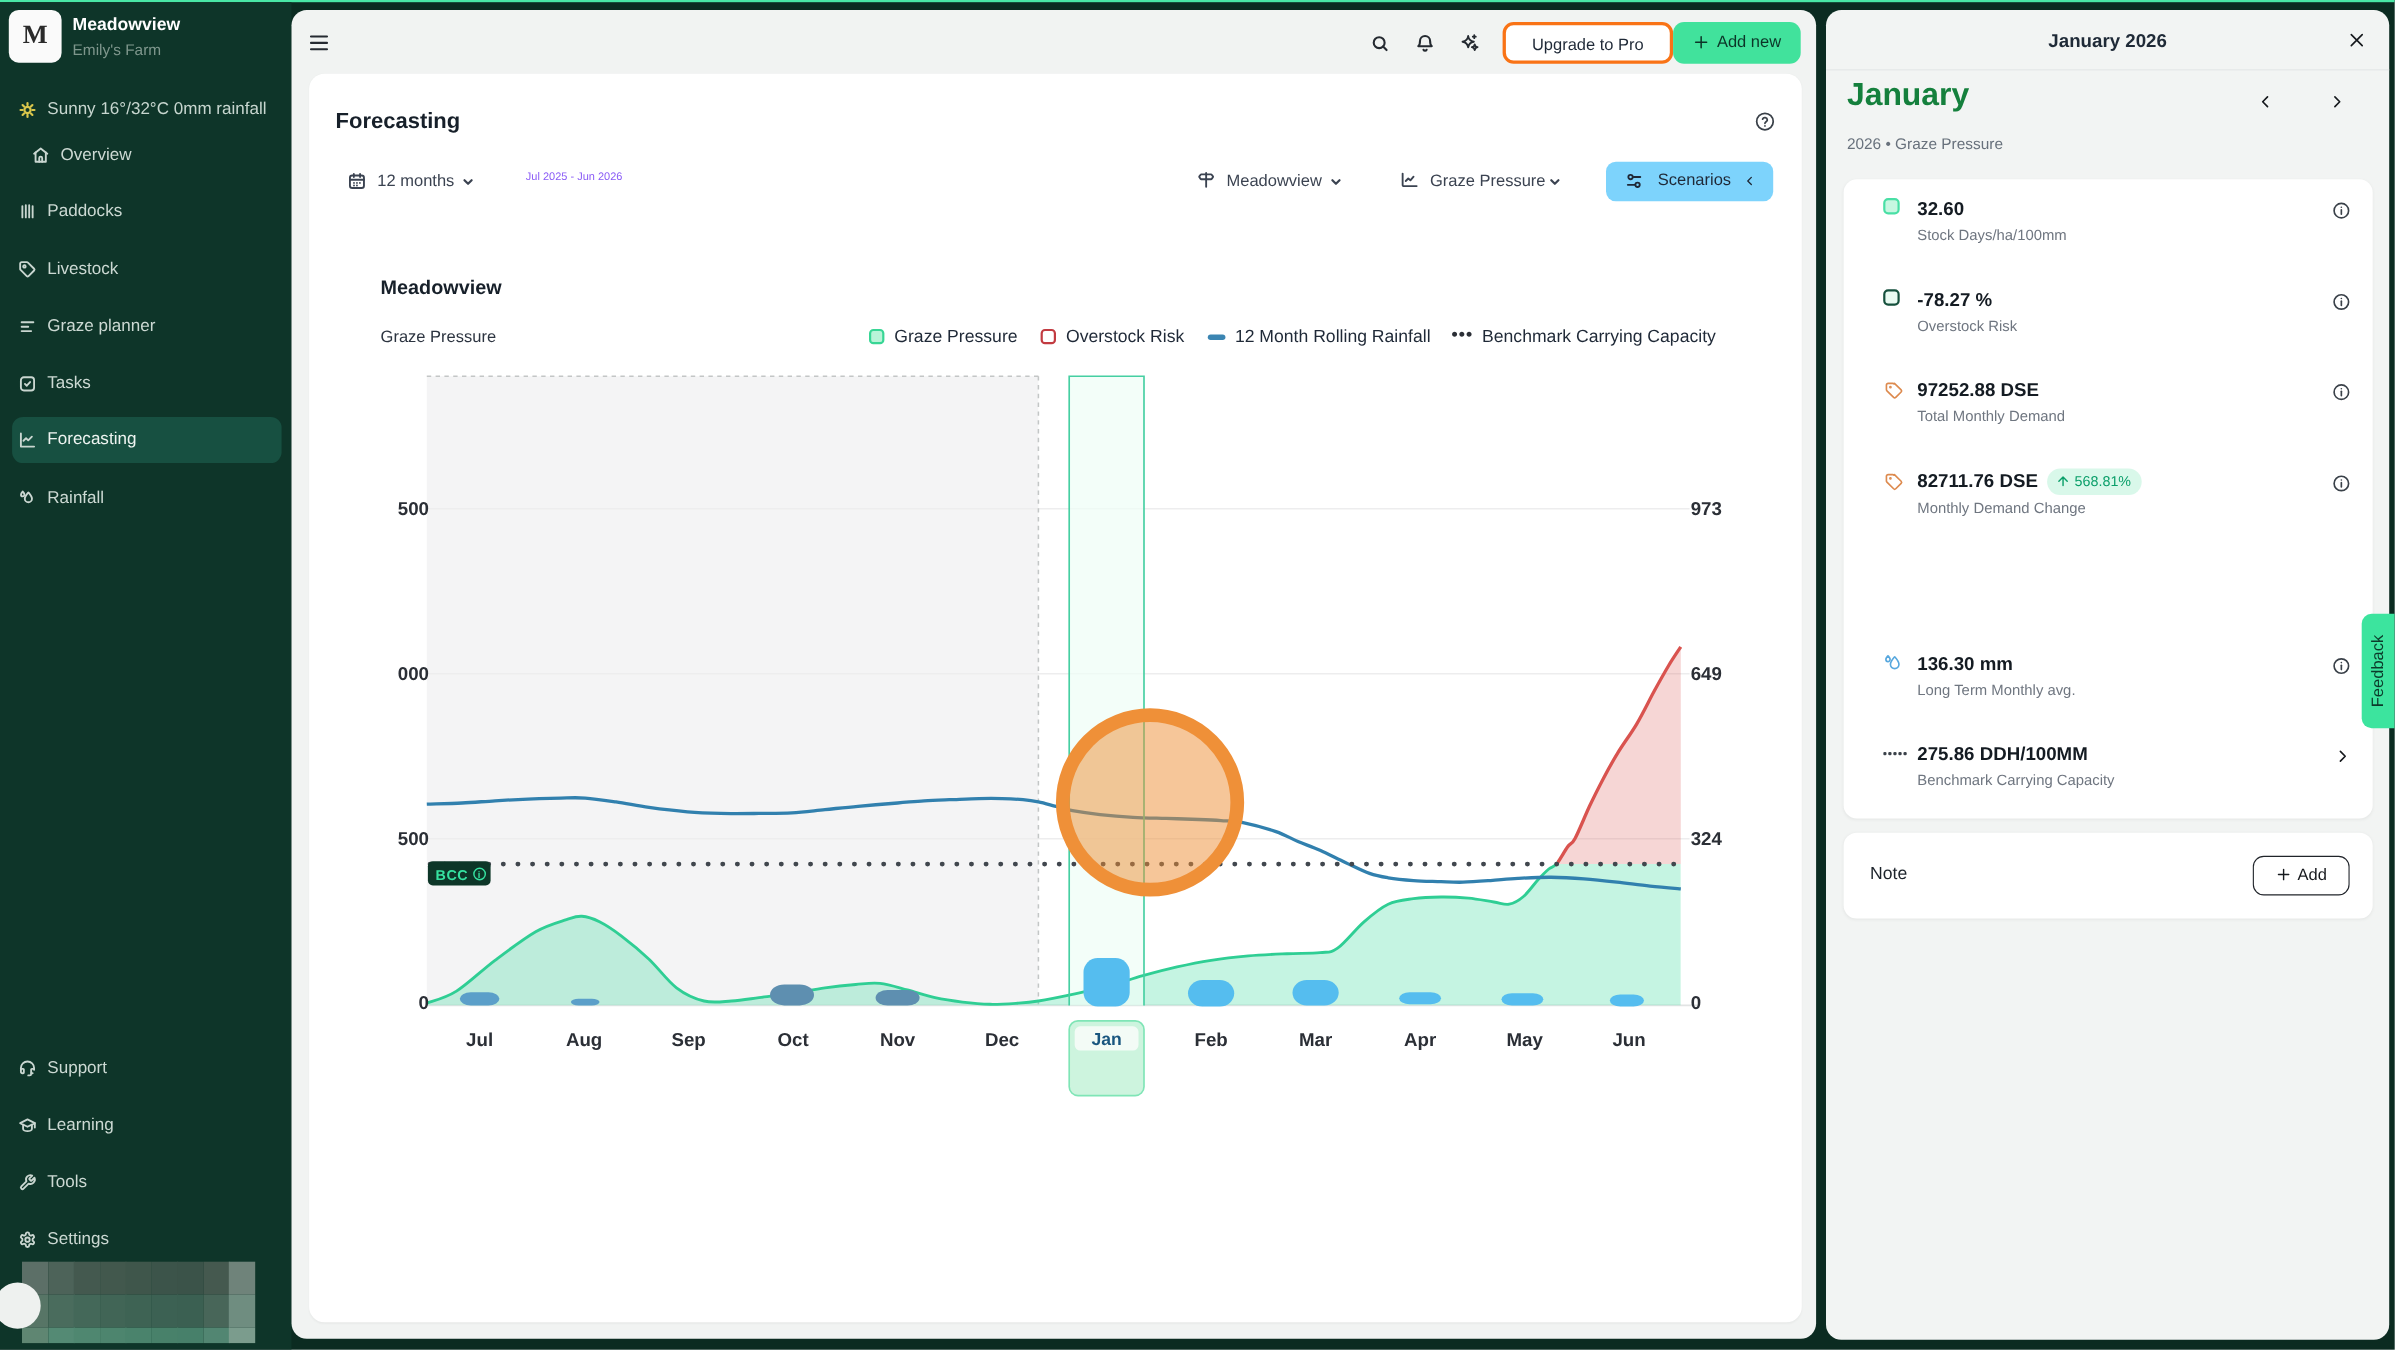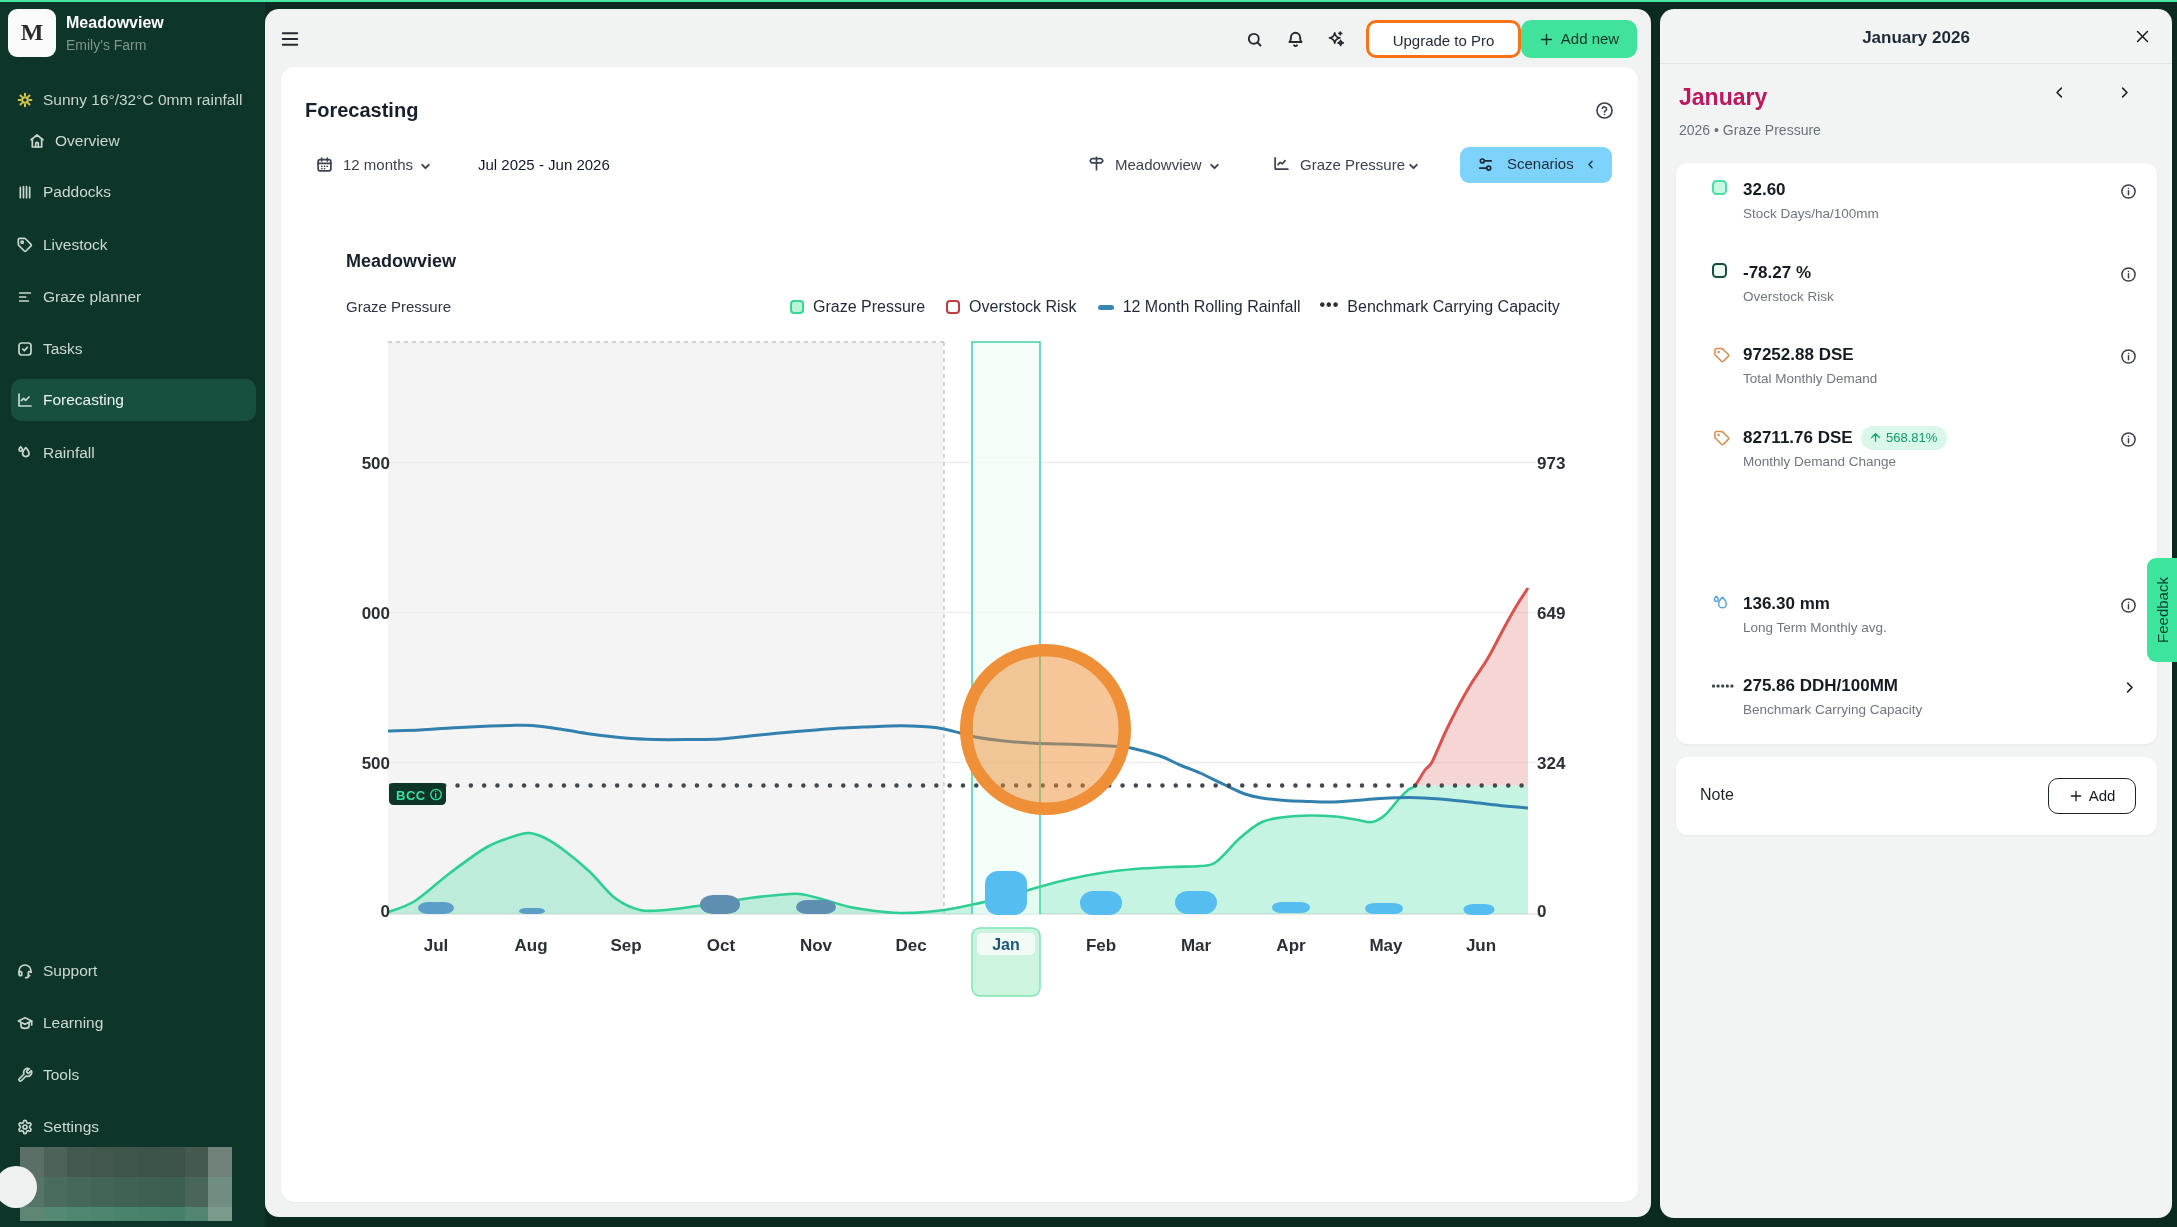--- a/index.html
+++ b/index.html
@@ -191,21 +191,21 @@
           <path d="M12 17h.01"></path>
         </svg></div>
 <div class="abs" style="left:35px;top:89px;"><svg width="17" height="17" viewBox="0 0 24 24" fill="none" stroke="#3b4351" stroke-width="2.40" stroke-linecap="round" stroke-linejoin="round" style="">
           <rect x="3" y="5" width="18" height="16" rx="3"></rect>
           <path d="M8 3v4M16 3v4M3 10.5h18M8.2 14.5h.01M12 14.5h.01M15.8 14.5h.01M8.2 17.8h.01M12 17.8h.01"></path>
         </svg></div>
 <div class="abs" style="left:62px;top:89px;font-size:15px;color:#3b4351;">12 months</div>
 <div class="abs" style="left:138px;top:92px;"><svg width="13" height="13" viewBox="0 0 24 24" fill="none" stroke="#3b4351" stroke-width="3.69" stroke-linecap="round" stroke-linejoin="round" style="">
           <path d="m6 9 6 6 6-6"></path>
         </svg></div>
-<div class="abs" style="left:197px;top:89px;font-size:15px;color:#0f172a;">Jul 2025 - Jun 2026</div>
+<div class="abs" style="left:197px;top:89px;font-size:10px;color:#8b5cf6;">Jul 2025 - Jun 2026</div>
 <div class="abs" style="left:807px;top:88px;"><svg width="17" height="17" viewBox="0 0 24 24" fill="none" stroke="#3b4351" stroke-width="2.40" stroke-linecap="round" stroke-linejoin="round" style="">
           <path d="M12 3.2v17.6M12 20.8h.01"></path>
           <path d="M12 5h6.3a1 1 0 0 1 .8.4l1.6 2.1a1 1 0 0 1 0 1.2l-1.6 2.1a1 1 0 0 1-.8.4H12"></path>
           <path d="M12 5H5.7a1 1 0 0 0-.8.4L3.3 7.5a1 1 0 0 0 0 1.2l1.6 2.1a1 1 0 0 0 .8.4H12"></path>
         </svg></div>
 <div class="abs" style="left:834px;top:89px;font-size:15px;color:#3b4351;">Meadowview</div>
 <div class="abs" style="left:927px;top:92px;"><svg width="13" height="13" viewBox="0 0 24 24" fill="none" stroke="#3b4351" stroke-width="3.69" stroke-linecap="round" stroke-linejoin="round" style="">
           <path d="m6 9 6 6 6-6"></path>
         </svg></div>
 <div class="abs" style="left:992px;top:88px;"><svg width="17" height="17" viewBox="0 0 24 24" fill="none" stroke="#3b4351" stroke-width="2.40" stroke-linecap="round" stroke-linejoin="round" style="">
@@ -305,21 +305,21 @@
 <text x="1386" y="951" text-anchor="middle" font-family="Liberation Sans,sans-serif" font-size="17" font-weight="bold" fill="#2b2f36">May</text>
 <text x="1481" y="951" text-anchor="middle" font-family="Liberation Sans,sans-serif" font-size="17" font-weight="bold" fill="#2b2f36">Jun</text>
 <circle cx="1045.5" cy="729.5" r="79.3" fill="#ee8d33" fill-opacity="0.5" stroke="#ef9038" stroke-width="12.5"></circle>
 </svg>
 <div class="panel">
 <div class="abs" style="left:0;top:19px;width:512px;text-align:center;font-size:17px;font-weight:bold;color:#1f2a37;">January 2026</div>
 <svg class="abs" style="left:474px;top:19px;" width="17" height="17" viewBox="0 0 24 24" fill="none" stroke="#16191d" stroke-width="2.1" stroke-linecap="round">
       <path d="M5 5l14 14M19 5 5 19"></path>
     </svg>
 <div class="pdiv"></div>
-<div class="abs" style="left:19px;top:75px;font-size:23px;font-weight:bold;color:#be185d;">January</div>
+<div class="abs" style="left:19px;top:61px;font-size:29px;font-weight:bold;color:#15803d;">January</div>
 <svg class="abs" style="left:392px;top:76px;" width="15" height="15" viewBox="0 0 24 24" fill="none" stroke="#16191d" stroke-width="2.4" stroke-linecap="round" stroke-linejoin="round">
       <path d="m15 5-7 7 7 7"></path>
     </svg>
 <svg class="abs" style="left:457px;top:76px;" width="15" height="15" viewBox="0 0 24 24" fill="none" stroke="#16191d" stroke-width="2.4" stroke-linecap="round" stroke-linejoin="round">
       <path d="m9 5 7 7-7 7"></path>
     </svg>
 <div class="abs" style="left:19px;top:113px;font-size:14px;color:#68717c;">2026 • Graze Pressure</div>
 <div class="scard">
 <div class="srow" style="top:1px;">
         <div class="ic">

